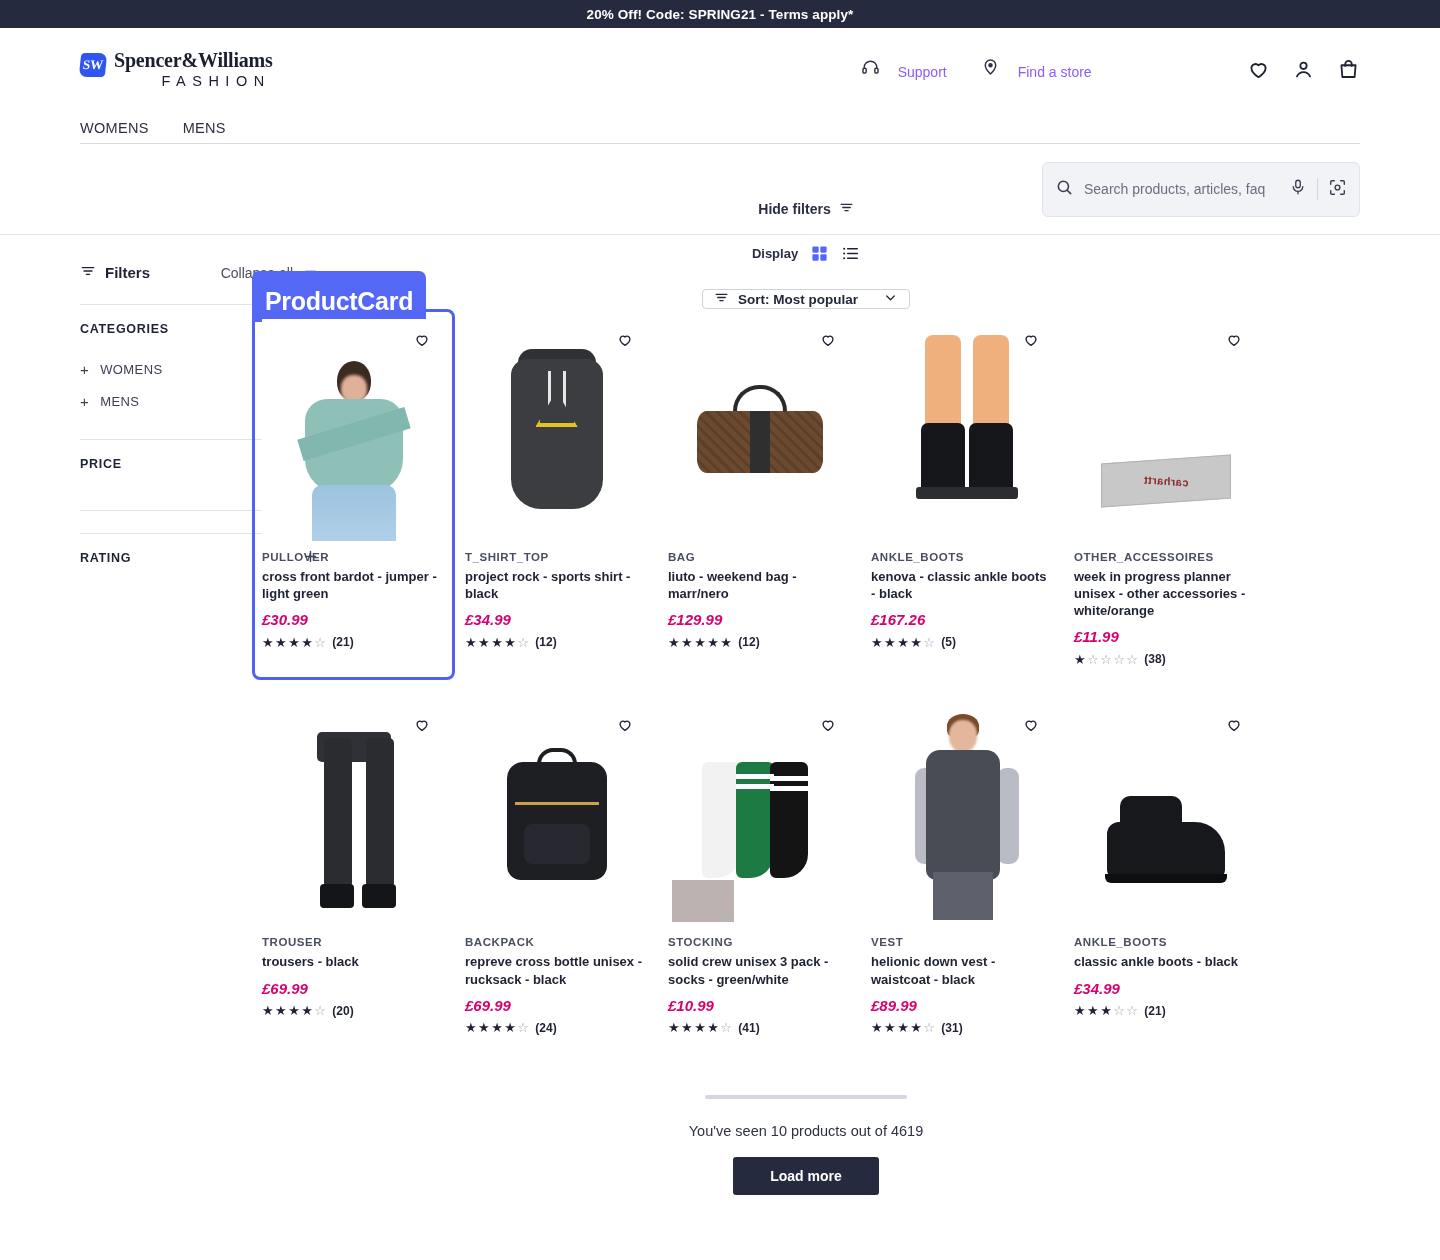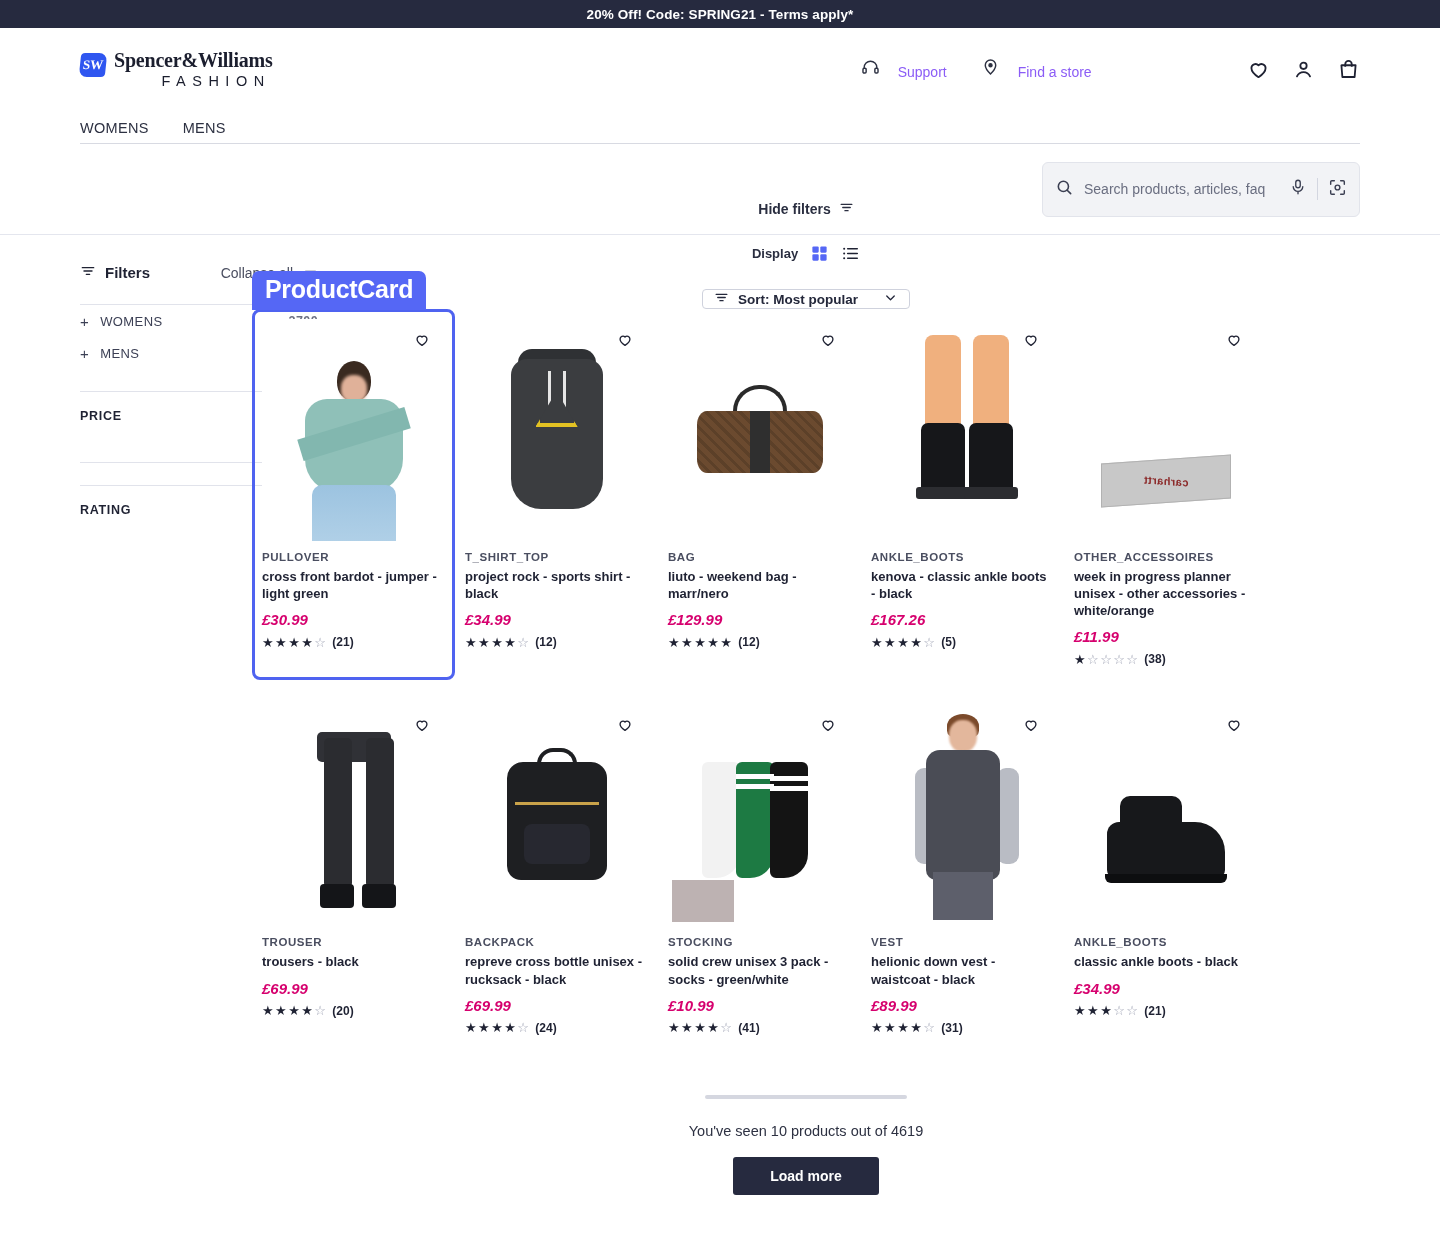--- a/index.html
+++ b/index.html
@@ -110,21 +110,21 @@
   }
   .card { position: relative; padding: 10px 10px 14px 10px; }
   .card.highlighted {
     border: 3px solid #4f63f0; border-radius: 8px;
     padding: 7px 7px 11px 7px;
   }
   .card-badge {
     position: absolute; top: -41px; left: -3px;
     background: #5567f5; color: #fff;
     font-size: 25px; font-weight: 700; letter-spacing: -.3px;
-    padding: 4px 13px 6px 13px; border-radius: 7px 7px 0 0;
+    padding: 16px 13px 6px 13px; border-radius: 7px 7px 0 0;
     white-space: nowrap;
   }
   .thumb {
     position: relative; height: 222px; background: #fff;
     display: flex; align-items: flex-end; justify-content: center; overflow: hidden;
   }
   .wish-btn {
     position: absolute; top: 8px; right: 8px; width: 30px; height: 30px;
     background: #fff; border-radius: 4px; display: flex; align-items: center;
     justify-content: center; cursor: pointer; z-index: 3;
@@ -338,20 +338,28 @@
           <svg width="15" height="15" viewBox="0 0 24 24" stroke="#3c4055" stroke-width="2.2" stroke-linecap="round">
               <path d="M4 12h16"></path>
             </svg>
         </span>
       </div>
     </div>
 
     <div class="sb-rule"></div>
 
     <section class="sb-section">
+      <div class="sb-section-head">
+        <span class="sb-section-title">CATEGORIES</span>
+        <span>
+          <svg width="15" height="15" viewBox="0 0 24 24" stroke="#3c4055" stroke-width="2.2" stroke-linecap="round">
+              <path d="M4 12h16"></path>
+            </svg>
+        </span>
+      </div>
       <div class="sb-opt">
         <span class="plus">+</span>
         <span>WOMENS</span>
         <span class="count">2700</span>
       </div>
       <div class="sb-opt">
         <span class="plus">+</span>
         <span>MENS</span>
         <span class="count">1919</span>
       </div>

